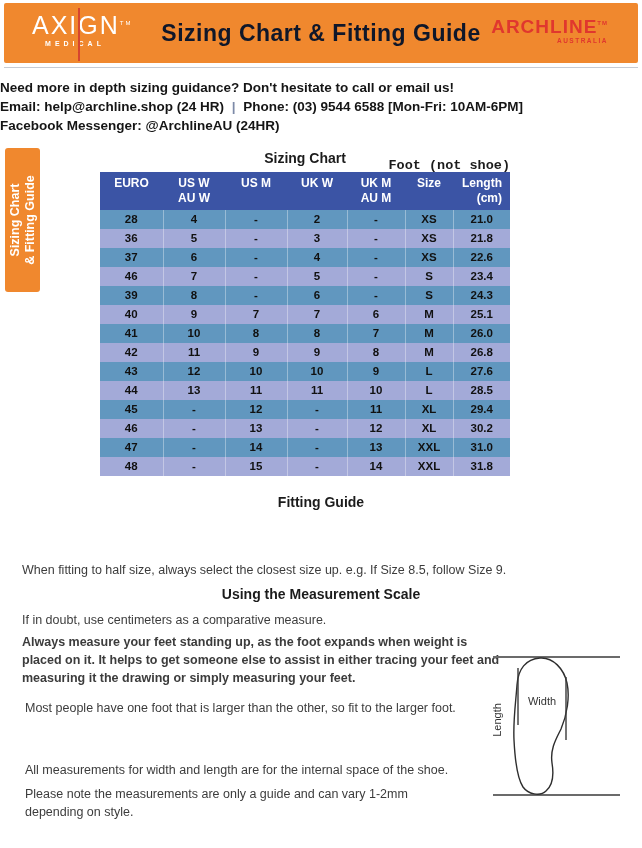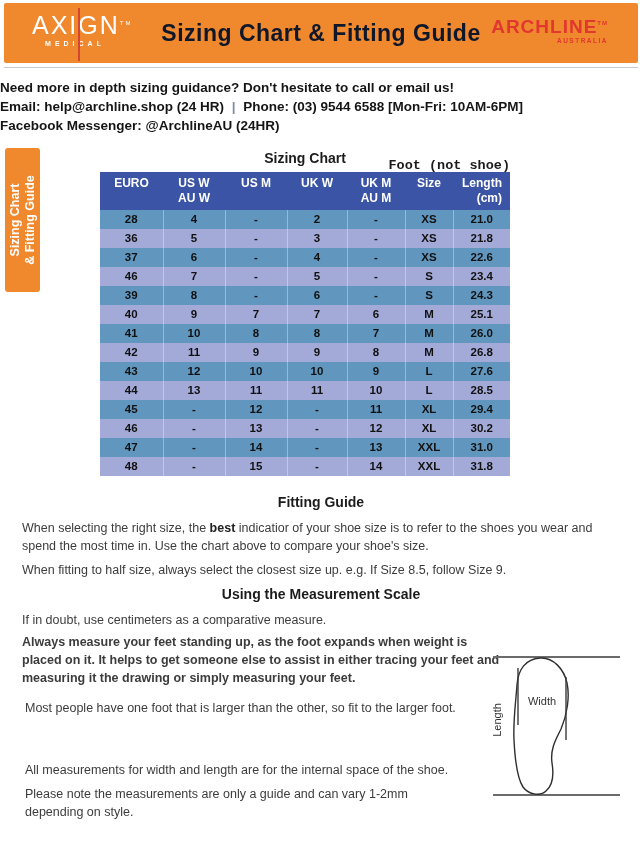--- a/index.html
+++ b/index.html
@@ -272,21 +272,20 @@
             <td>-</td>
             <td>14</td>
             <td>XXL</td>
             <td>31.8</td>
           </tr>
         </tbody>
     </table>
   </div>
 
   <div class="section-heading" id="fitting-heading">Fitting Guide</div>
-  <p class="para" id="p-fit1"><span>When selecting the right size, the </span><span class="b">best</span><span> indicatior of your shoe size is to refer to the shoes you wear and spend the most time in. Use the chart above to compare your shoe's size.</span></p>
   <p class="para" id="p-fit2">When fitting to half size, always select the closest size up. e.g. If Size 8.5, follow Size 9.</p>
 
   <div class="section-heading" id="measure-heading">Using the Measurement Scale</div>
   <p class="para" id="p-m1">If in doubt, use centimeters as a comparative measure.</p>
   <p class="para" id="p-m2">Always measure your feet standing up, as the foot expands when weight is placed on it. It helps to get someone else to assist in either tracing your feet and measuring it the drawing or simply measuring your feet.</p>
   <p class="para" id="p-m3">Most people have one foot that is larger than the other, so fit to the larger foot.</p>
   <p class="para" id="p-m4">All measurements for width and length are for the internal space of the shoe.</p>
   <p class="para" id="p-m5">Please note the measurements are only a guide and can vary 1-2mm depending on style.</p>
 
   <svg class="foot-diagram" width="150" height="162" viewBox="0 0 150 162">

